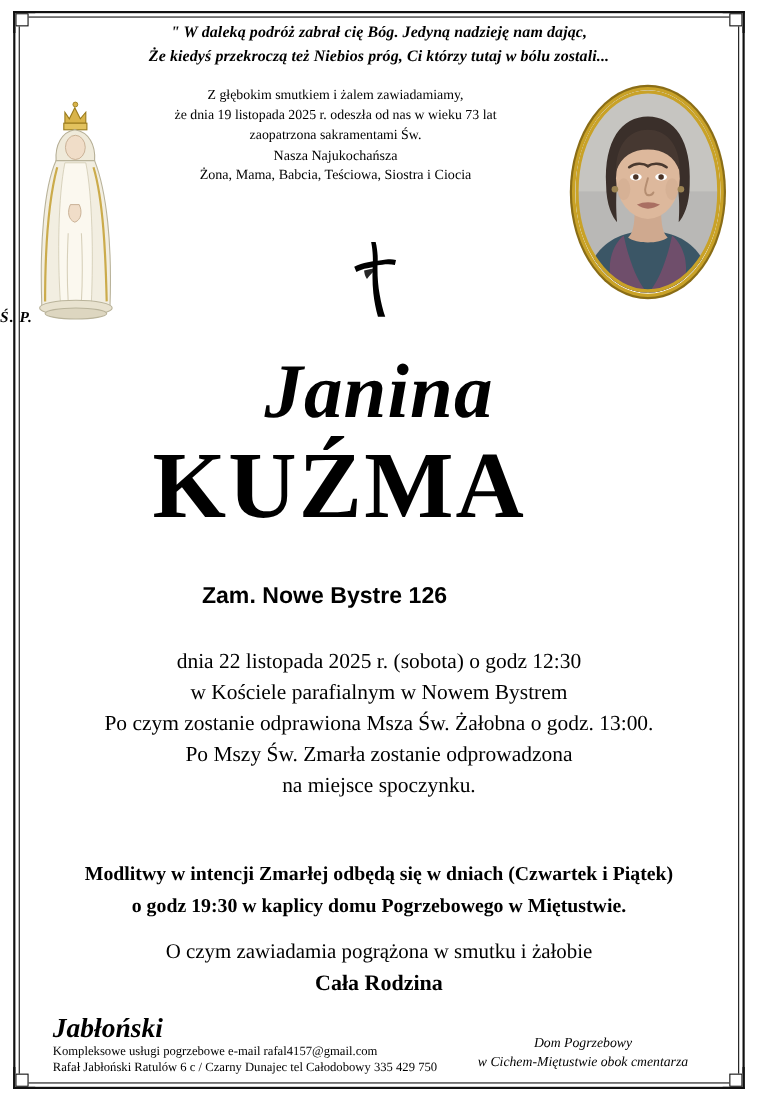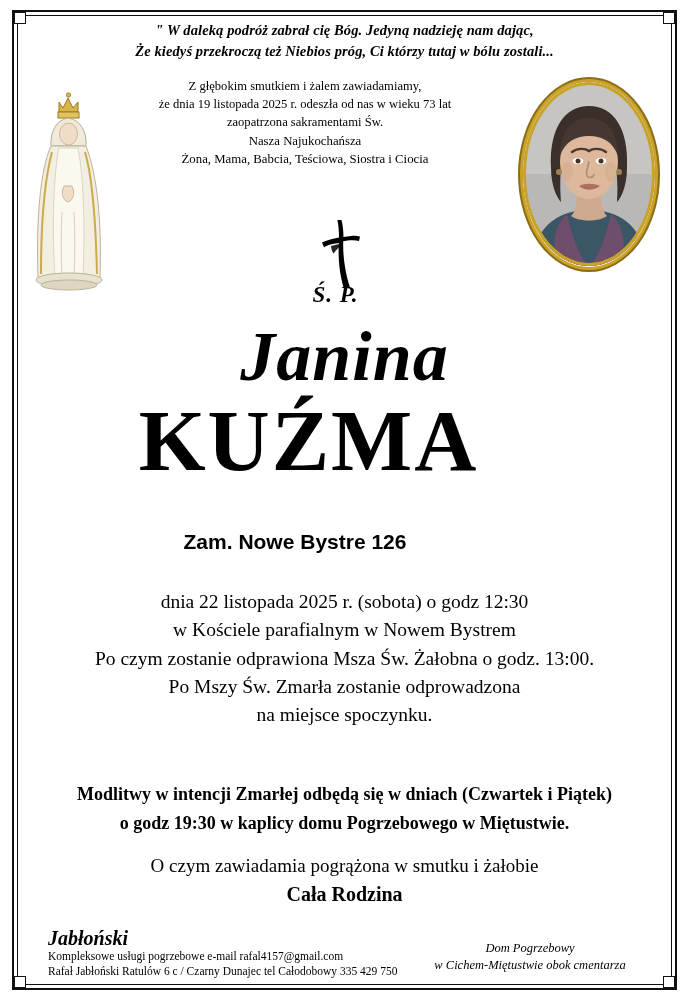--- a/index.html
+++ b/index.html
@@ -107,22 +107,21 @@
   .cross-area {
     position: absolute;
     left: 0; top: 218px;
     width: 689px;
     text-align: center;
   }
   .sp-text {
     position: absolute;
     left: 0; top: 282px;
     width: 671px;
-    text-align: center;
-    font-size: 23px;
+    font-size: 14px;
     font-weight: bold;
     font-style: italic;
     letter-spacing: 1px;
   }
 
   
   .first-name {
     position: absolute;
     left: 0; top: 322px;
     width: 689px;
@@ -190,21 +189,21 @@
   .footer-left {
     position: absolute;
     left: 48px; bottom: 22px;
     width: 390px;
     text-align: left;
   }
   .footer-logo {
     font-family: "Liberation Serif", serif;
     font-weight: bold;
     font-style: italic;
-    font-size: 20px;
+    font-size: 25px;
     line-height: 1.05;
     margin-top: 11px;
   }
   .footer-line {
     font-size: 11.5px;
     line-height: 1.25;
     font-family: "Liberation Serif", serif;
   }
   .footer-right {
     position: absolute;

